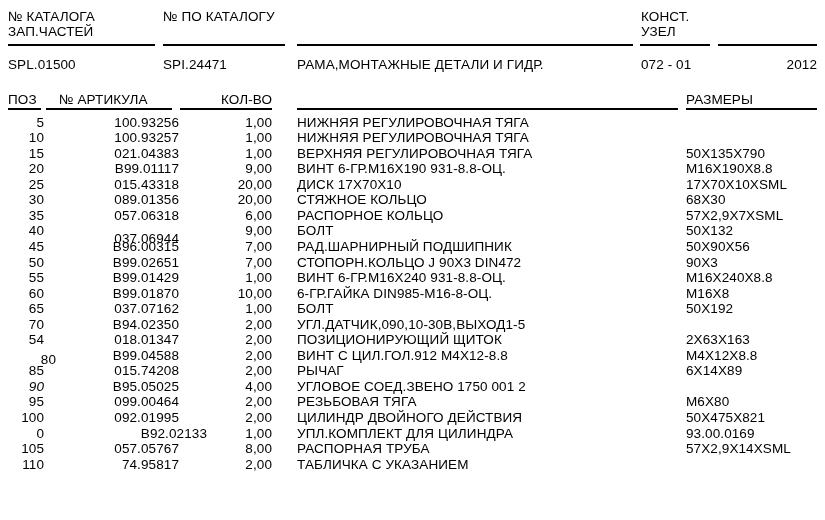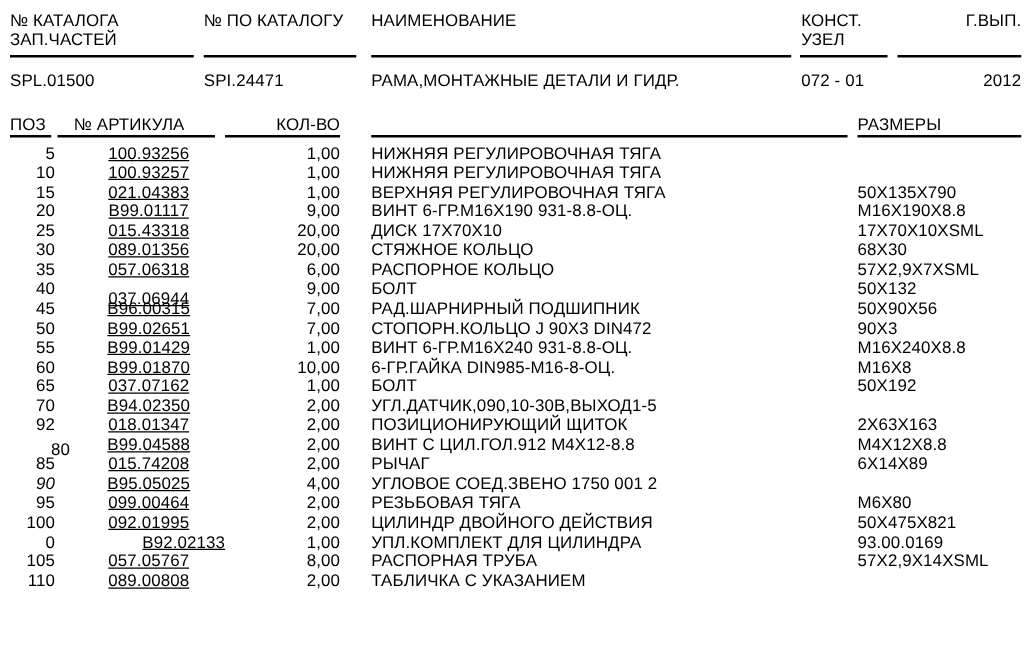--- a/index.html
+++ b/index.html
@@ -39,41 +39,39 @@
 
   .rule {
     position: absolute;
     background: #000000;
     height: 2px;
   }
   .rule.thin { height: 1.5px; }
 
   
   .row-pos   { width: 44px; text-align: right; }
-  .row-art   { width: 120px; text-align: center; text-decoration: underline; }
+  .row-art   { width: 120px; text-align: right; }
   .row-qty   { width: 92px; text-align: right; }
   .row-desc  { text-align: left; }
   .row-dim   { text-align: left; }
 </style>
 </head>
 <body>
 
 <div class="page">
 
   <div class="cell doc-head-label" style="left:8px;  top:9px;">№ КАТАЛОГА</div>
   <div class="cell doc-head-label" style="left:8px;  top:24px;">ЗАП.ЧАСТЕЙ</div>
 
   <div class="cell doc-head-label" style="left:163px; top:9px;">№ ПО КАТАЛОГУ</div>
 
-  <div class="cell doc-head-label" style="left:297px; top:9px;">НАИМЕНОВАНИЕ</div>
 
   <div class="cell doc-head-label" style="left:641px; top:9px;">КОНСТ.</div>
   <div class="cell doc-head-label" style="left:641px; top:24px;">УЗЕЛ</div>
 
-  <div class="cell doc-head-label r" style="left:648px; top:9px; width:169px;">Г.ВЫП.</div>
 
   <div class="rule" style="left:8px;   top:44px; width:147px;"></div>
   <div class="rule" style="left:163px; top:44px; width:122px;"></div>
   <div class="rule" style="left:297px; top:44px; width:336px;"></div>
   <div class="rule" style="left:640px; top:44px; width:70px;"></div>
   <div class="rule" style="left:718px; top:44px; width:99px;"></div>
 
   <div class="cell" style="left:8px;   top:57px;">SPL.01500</div>
   <div class="cell" style="left:163px; top:57px;">SPI.24471</div>
   <div class="cell" style="left:297px; top:57px;">РАМА,МОНТАЖНЫЕ ДЕТАЛИ И ГИДР.</div>
@@ -152,21 +150,21 @@
       <div class="cell row-dim" style="left: 686px; top: 285.6px;">M16X8</div>
       <div class="cell row-pos" style="left: 0px; top: 301.1px;">65</div>
       <div class="cell row-art" style="left: 59px; top: 301.1px;">037.07162</div>
       <div class="cell row-qty" style="left: 180px; top: 301.1px;">1,00</div>
       <div class="cell row-desc" style="left: 297px; top: 301.1px;">БОЛТ</div>
       <div class="cell row-dim" style="left: 686px; top: 301.1px;">50X192</div>
       <div class="cell row-pos" style="left: 0px; top: 316.6px;">70</div>
       <div class="cell row-art" style="left: 59px; top: 316.6px;">B94.02350</div>
       <div class="cell row-qty" style="left: 180px; top: 316.6px;">2,00</div>
       <div class="cell row-desc" style="left: 297px; top: 316.6px;">УГЛ.ДАТЧИК,090,10-30В,ВЫХОД1-5</div>
-      <div class="cell row-pos" style="left: 0px; top: 332.2px;">92</div>
+      <div class="cell row-pos" style="left: 0px; top: 332.2px;">54</div>
       <div class="cell row-art" style="left: 59px; top: 332.2px;">018.01347</div>
       <div class="cell row-qty" style="left: 180px; top: 332.2px;">2,00</div>
       <div class="cell row-desc" style="left: 297px; top: 332.2px;">ПОЗИЦИОНИРУЮЩИЙ ЩИТОК</div>
       <div class="cell row-dim" style="left: 686px; top: 332.2px;">2X63X163</div>
       <div class="cell row-pos" style="left: 0px; top: 352px; padding-left: 12px;">80</div>
       <div class="cell row-art" style="left: 59px; top: 347.8px;">B99.04588</div>
       <div class="cell row-qty" style="left: 180px; top: 347.8px;">2,00</div>
       <div class="cell row-desc" style="left: 297px; top: 347.8px;">ВИНТ С ЦИЛ.ГОЛ.912 M4X12-8.8</div>
       <div class="cell row-dim" style="left: 686px; top: 347.8px;">M4X12X8.8</div>
       <div class="cell row-pos" style="left: 0px; top: 363.3px;">85</div>
@@ -192,18 +190,18 @@
       <div class="cell row-art" style="left: 59px; top: 425.5px; margin-left: 28px;">B92.02133</div>
       <div class="cell row-qty" style="left: 180px; top: 425.5px;">1,00</div>
       <div class="cell row-desc" style="left: 297px; top: 425.5px;">УПЛ.КОМПЛЕКТ ДЛЯ ЦИЛИНДРА</div>
       <div class="cell row-dim" style="left: 686px; top: 425.5px;">93.00.0169</div>
       <div class="cell row-pos" style="left: 0px; top: 441.1px;">105</div>
       <div class="cell row-art" style="left: 59px; top: 441.1px;">057.05767</div>
       <div class="cell row-qty" style="left: 180px; top: 441.1px;">8,00</div>
       <div class="cell row-desc" style="left: 297px; top: 441.1px;">РАСПОРНАЯ ТРУБА</div>
       <div class="cell row-dim" style="left: 686px; top: 441.1px;">57X2,9X14XSML</div>
       <div class="cell row-pos" style="left: 0px; top: 456.6px;">110</div>
-      <div class="cell row-art" style="left: 59px; top: 456.6px;">089.00808</div>
+      <div class="cell row-art" style="left: 59px; top: 456.6px;">74.95817</div>
       <div class="cell row-qty" style="left: 180px; top: 456.6px;">2,00</div>
       <div class="cell row-desc" style="left: 297px; top: 456.6px;">ТАБЛИЧКА С УКАЗАНИЕМ</div>
     </div>
 
 </div>
 
 </body></html>

